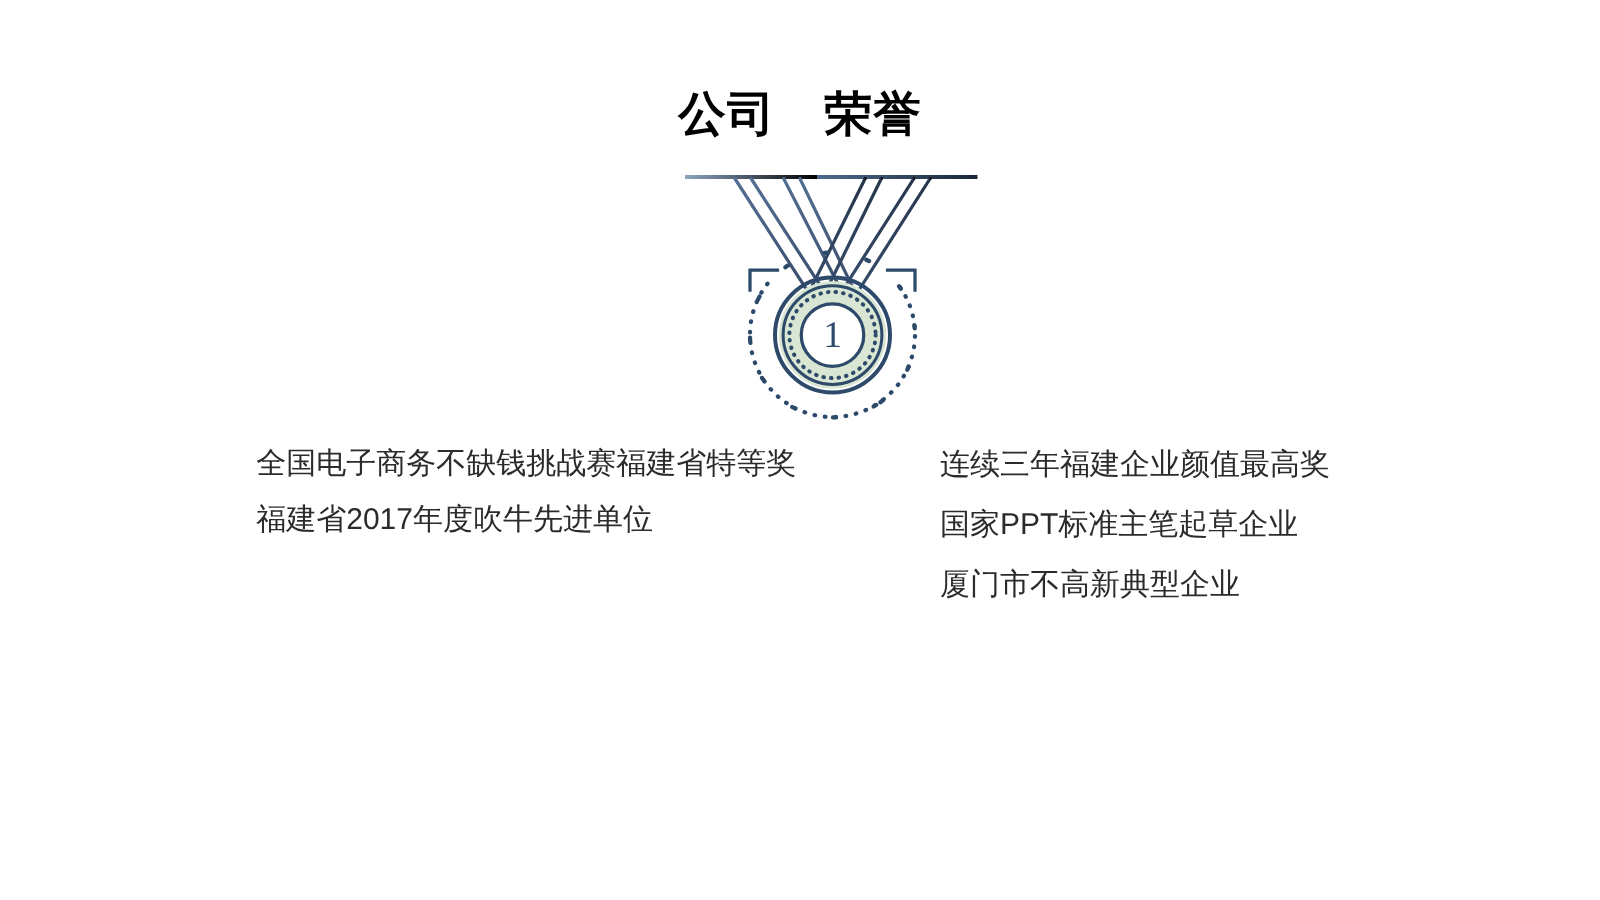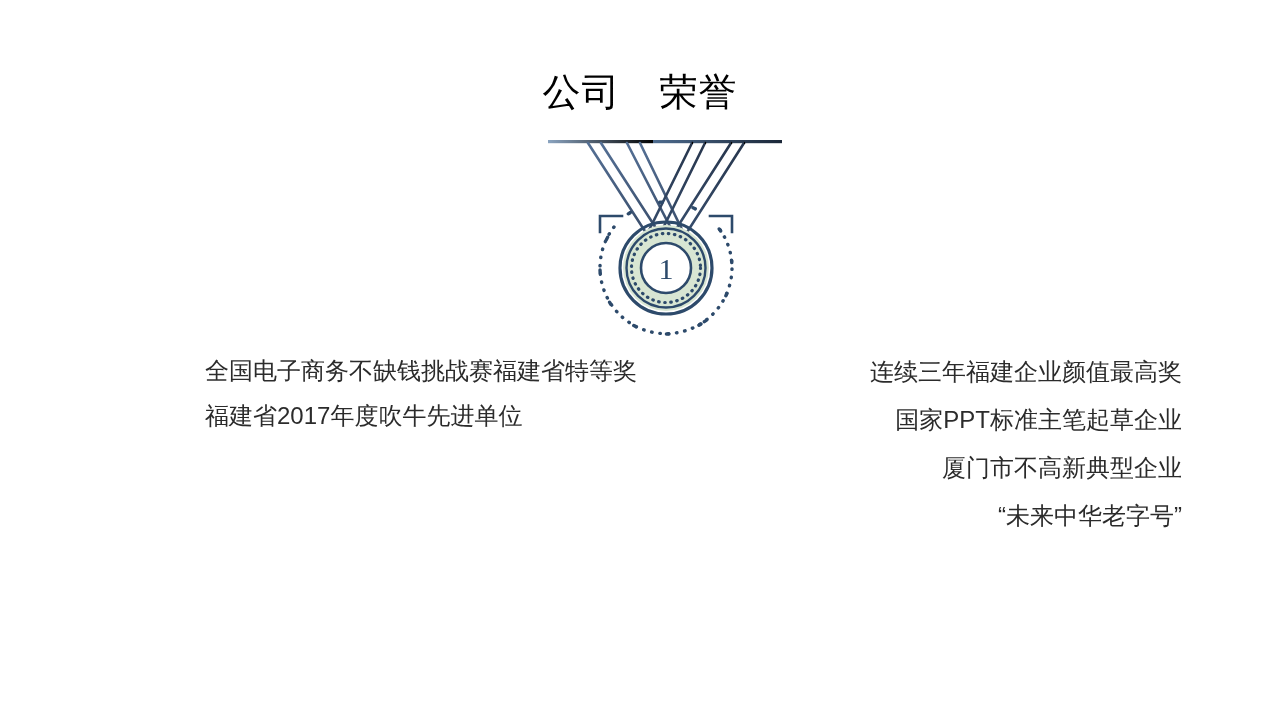--- a/index.html
+++ b/index.html
@@ -27,21 +27,21 @@
     width: 1280px;
     text-align: center;
   }
   #slide-title {
     display: inline-block;
     font-size: 38px;
     line-height: 48px;
     color: #000000;
     letter-spacing: 1px;
     white-space: pre;
-    font-weight: 400;
+    font-weight: 700;
   }
 
   
   #emblem {
     position: absolute;
     left: 500px;
     top: 130px;
     width: 330px;
     height: 220px;
   }
@@ -61,21 +61,21 @@
   }
   #award-col-left { left: 205px; width: 520px; }
   #award-col-right { left: 752px; width: 430px; }
 
   .award-item {
     color: #2b2b2b;
     font-size: 24px;
     white-space: nowrap;
   }
   #award-col-left .award-item { line-height: 45px; }
-  #award-col-right .award-item { line-height: 48px; text-align: right; }
+  #award-col-right .award-item { line-height: 48px; }
 </style>
 </head>
 <body>
 
 <div id="slide">
 
   <div id="title-block">
     <span id="slide-title">公司　荣誉</span>
   </div>
 
@@ -149,18 +149,17 @@
 
     <div id="award-col-left" class="award-col">
       <div class="award-item">全国电子商务不缺钱挑战赛福建省特等奖</div>
       <div class="award-item">福建省2017年度吹牛先进单位</div>
     </div>
 
     <div id="award-col-right" class="award-col">
       <div class="award-item">连续三年福建企业颜值最高奖</div>
       <div class="award-item">国家PPT标准主笔起草企业</div>
       <div class="award-item">厦门市不高新典型企业</div>
-      <div class="award-item">“未来中华老字号”</div>
     </div>
 
   </div>
 
 </div>
 
 </body></html>

